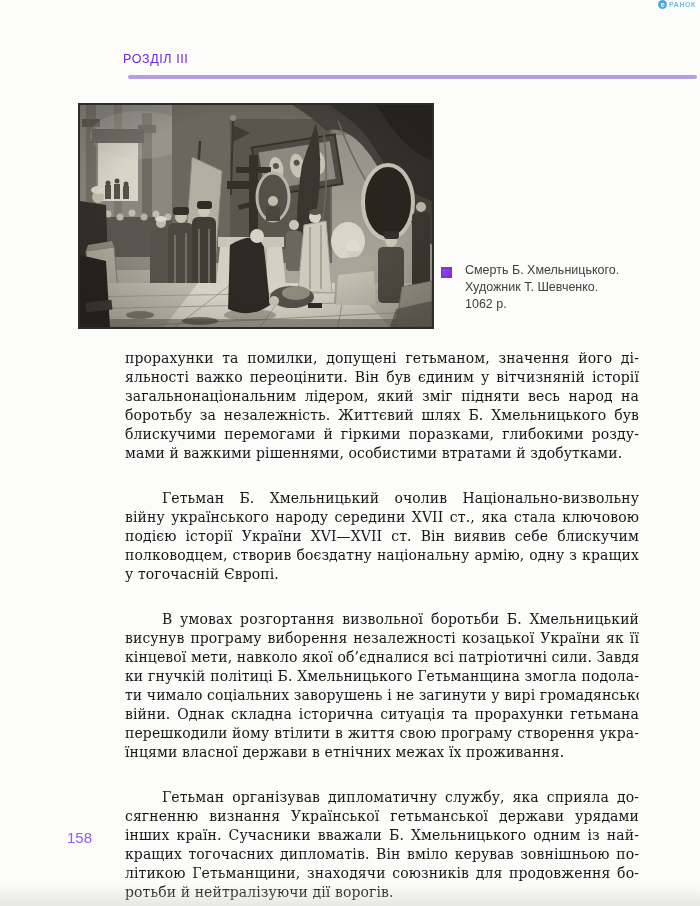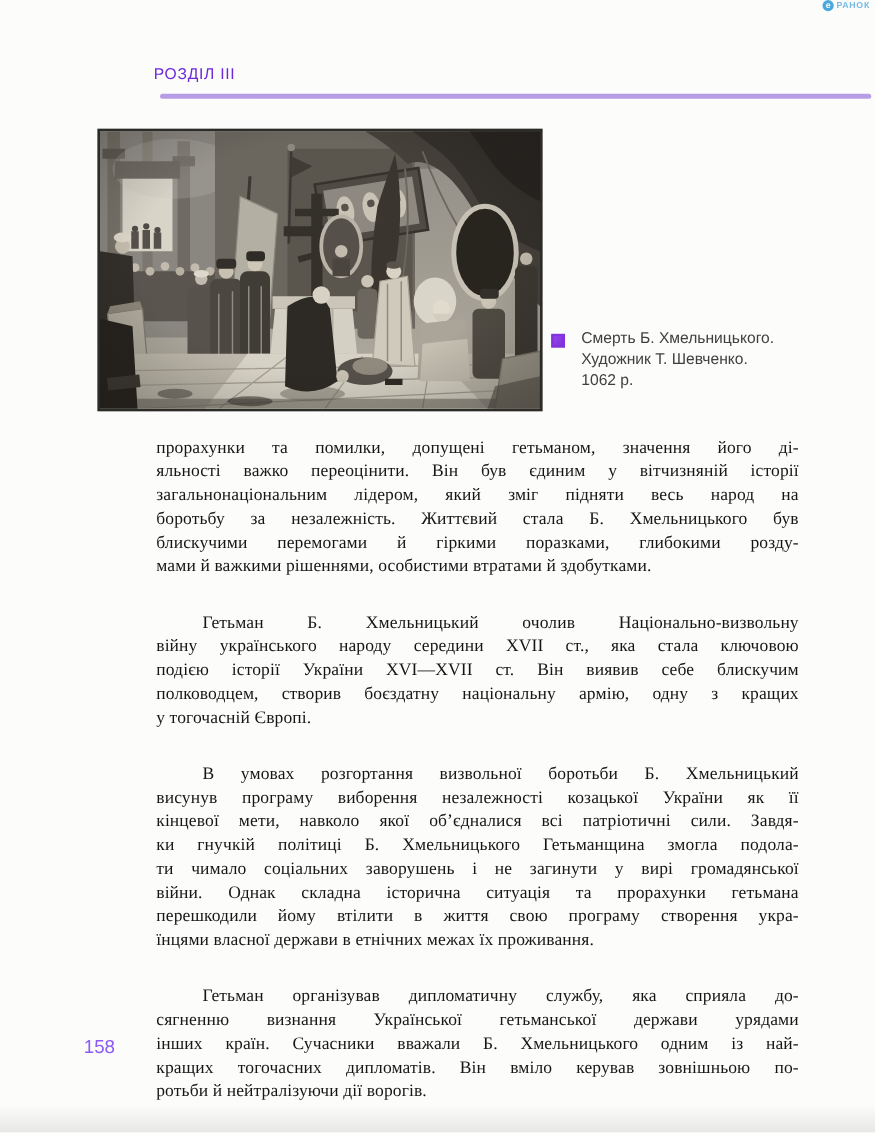--- a/index.html
+++ b/index.html
@@ -50,21 +50,21 @@
   .caption-lines{margin-left:24px;}
   
   .body-text{
     position:absolute;left:125px;top:349px;width:514px;
     font-family:"DejaVu Serif",serif;
     font-size:14px;color:#161616;
   }
   .line{
     height:19px;line-height:19px;overflow:hidden;
     text-align:justify;text-align-last:justify;
-    white-space:nowrap;letter-spacing:.1px;font-family:Liberation Serif, serif;
+    white-space:nowrap;letter-spacing:.1px;
   }
   .line.last{text-align-last:left;}
   .line.indent{padding-left:37px;margin-top:26px;}
   
   .page-number{
     position:absolute;left:67px;top:829px;
     font-size:15px;color:#8b5cf6;
   }
   
   .scan-shade{
@@ -235,38 +235,39 @@
     <div>Смерть Б. Хмельницького.</div>
     <div>Художник Т. Шевченко.</div>
     <div>1062 р.</div>
   </div>
 </div>
 
 <div class="body-text">
     <div class="line">прорахунки та помилки, допущені гетьманом, значення його ді-</div>
     <div class="line">яльності важко переоцінити. Він був єдиним у вітчизняній історії</div>
     <div class="line">загальнонаціональним лідером, який зміг підняти весь народ на</div>
-    <div class="line">боротьбу за незалежність. Життєвий стала Б. Хмельницького був</div>
+    <div class="line">боротьбу за незалежність. Життєвий шлях Б. Хмельницького був</div>
     <div class="line">блискучими перемогами й гіркими поразками, глибокими розду-</div>
     <div class="line last">мами й важкими рішеннями, особистими втратами й здобутками.</div>
     <div class="line indent">Гетьман Б. Хмельницький очолив Національно-визвольну</div>
     <div class="line">війну українського народу середини XVII ст., яка стала ключовою</div>
     <div class="line">подією історії України XVI—XVII ст. Він виявив себе блискучим</div>
     <div class="line">полководцем, створив боєздатну національну армію, одну з кращих</div>
     <div class="line last">у тогочасній Європі.</div>
     <div class="line indent">В умовах розгортання визвольної боротьби Б. Хмельницький</div>
     <div class="line">висунув програму виборення незалежності козацької України як її</div>
     <div class="line">кінцевої мети, навколо якої об’єдналися всі патріотичні сили. Завдя-</div>
     <div class="line">ки гнучкій політиці Б. Хмельницького Гетьманщина змогла подола-</div>
     <div class="line">ти чимало соціальних заворушень і не загинути у вирі громадянської</div>
     <div class="line">війни. Однак складна історична ситуація та прорахунки гетьмана</div>
     <div class="line">перешкодили йому втілити в життя свою програму створення укра-</div>
     <div class="line last">їнцями власної держави в етнічних межах їх проживання.</div>
     <div class="line indent">Гетьман організував дипломатичну службу, яка сприяла до-</div>
     <div class="line">сягненню визнання Української гетьманської держави урядами</div>
     <div class="line">інших країн. Сучасники вважали Б. Хмельницького одним із най-</div>
     <div class="line">кращих тогочасних дипломатів. Він вміло керував зовнішньою по-</div>
+    <div class="line">літикою Гетьманщини, знаходячи союзників для продовження бо-</div>
     <div class="line last">ротьби й нейтралізуючи дії ворогів.</div>
   </div>
 
 <div class="page-number">158</div>
 
 <div class="scan-shade"></div>
 
 </body></html>

